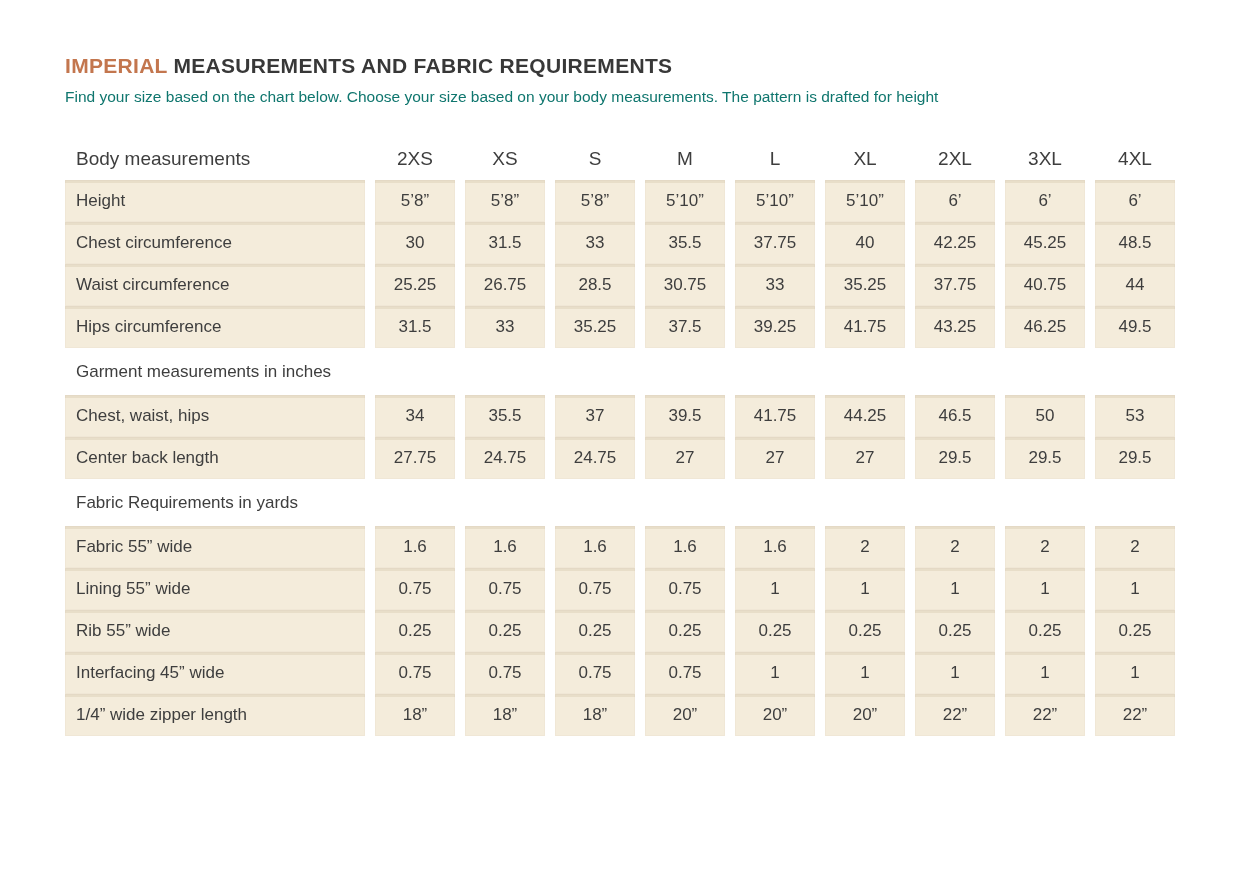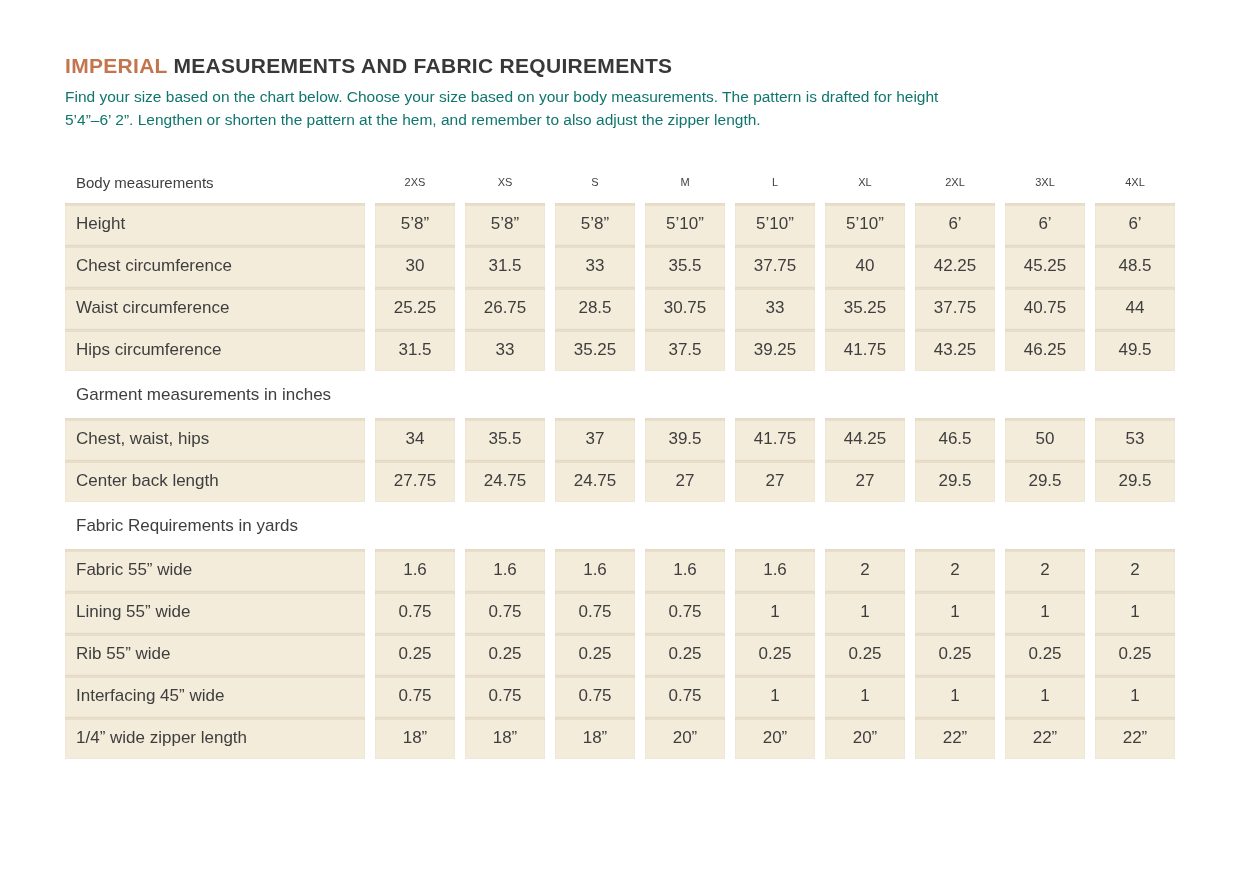--- a/index.html
+++ b/index.html
@@ -38,27 +38,27 @@
     column-gap: 10px;
     height: 42px;
     margin-bottom: 0;
   }
   .header-row { margin-bottom: 0; }
   .corner-label, .section-heading, .label-cell {
     display: flex;
     align-items: center;
     padding-left: 11px;
     box-sizing: border-box;
-    font-size: 15px;
+    font-size: 19px;
   }
   .size-header {
     display: flex;
     align-items: center;
     justify-content: center;
-    font-size: 11px;
+    font-size: 19px;
   }
   .section-heading {
     height: 47px;
     font-size: 17px;
   }
   .cell {
     background: var(--cell-bg, #f4ecdb);
     box-shadow: inset 0 3px 0 rgba(124, 100, 50, 0.10), inset 0 0 0 1px rgba(124, 100, 50, 0.03);
     font-size: 17px;
   }
@@ -66,21 +66,21 @@
     display: flex;
     align-items: center;
     justify-content: center;
   }
 </style>
 </head>
 <body>
 
 <div class="page">
   <h1 class="title"><span class="accent">IMPERIAL</span><span> MEASUREMENTS AND FABRIC REQUIREMENTS</span></h1>
-  <p class="intro"><span>Find your size based on the chart below. Choose your size based on your body measurements. The pattern is drafted for height</span><br><span>5’4”–6’ 2”. Lengthen or shorten the pattern at the hem, and remember to also adjust the zipper length.</span></p>
+  <p class="intro"><span>Find your size based on the chart below. Choose your size based on your body measurements. The pattern is drafted for height</span><br></p>
   <div class="table" id="size-table">
       <div class="row header-row">
         <div class="corner-label">Body measurements</div>
         <div class="size-header">2XS</div>
         <div class="size-header">XS</div>
         <div class="size-header">S</div>
         <div class="size-header">M</div>
         <div class="size-header">L</div>
         <div class="size-header">XL</div>
         <div class="size-header">2XL</div>

